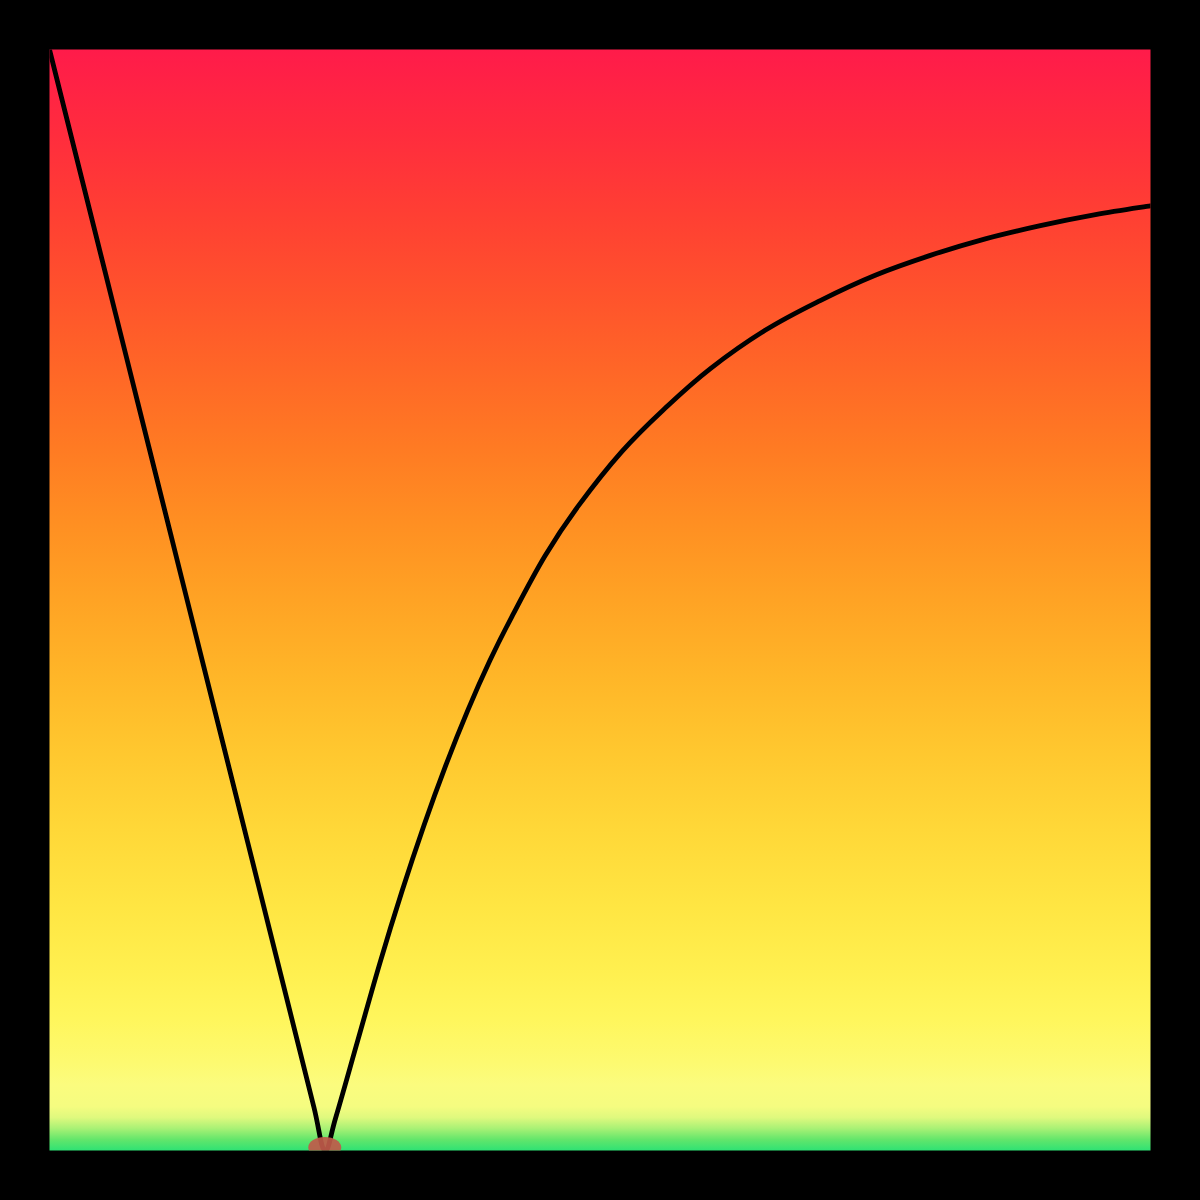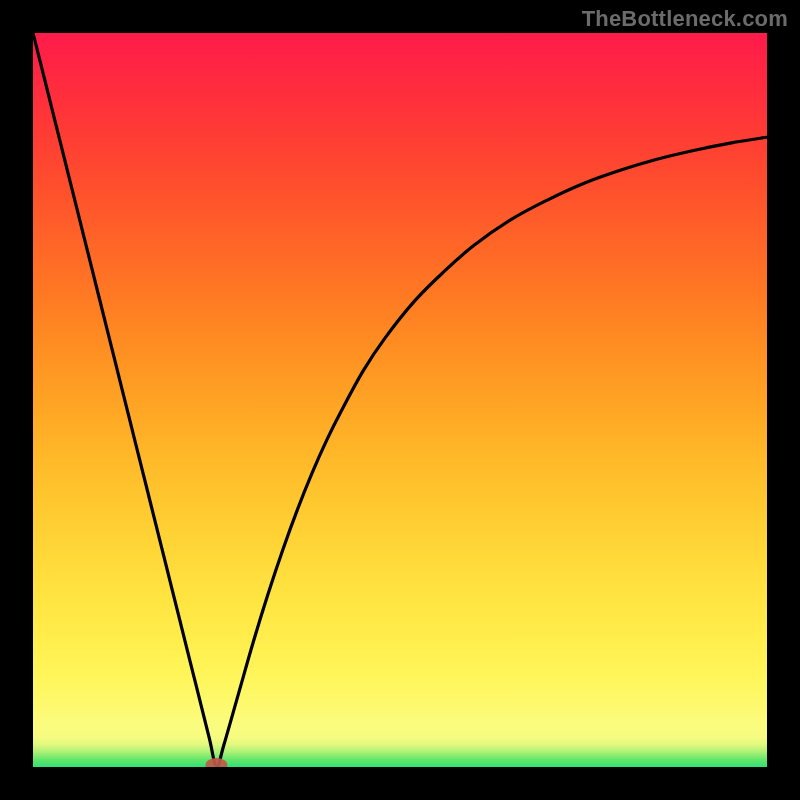--- a/index.html
+++ b/index.html
@@ -67,14 +67,13 @@
 </head>
 <body>
 
 <div class="frame">
   <div class="plot-area">
     <svg class="overlay" width="734" height="734" viewBox="0 0 734 734">
       <path id="curve-path" fill="none" stroke="#000" stroke-width="3.2" stroke-linejoin="round" stroke-linecap="round" d="M 0.00 0.00 C 2.64 10.57, 9.40 37.58, 14.68 58.72 C 19.96 79.86, 24.08 96.30, 29.36 117.44 C 34.64 138.58, 38.76 155.02, 44.04 176.16 C 49.32 197.30, 53.44 213.74, 58.72 234.88 C 64.00 256.02, 68.12 272.46, 73.40 293.60 C 78.68 314.74, 82.80 331.18, 88.08 352.32 C 93.36 373.46, 97.48 389.90, 102.76 411.04 C 108.04 432.18, 112.16 448.62, 117.44 469.76 C 122.72 490.90, 126.84 507.34, 132.12 528.48 C 137.40 549.62, 141.52 566.06, 146.80 587.20 C 152.08 608.34, 156.20 624.78, 161.48 645.92 C 166.76 667.06, 172.20 688.79, 176.16 704.64 C 180.12 720.49, 180.86 732.68, 183.50 734.00 C 186.14 735.32, 186.88 725.19, 190.84 711.98 C 194.80 698.77, 200.24 679.10, 205.52 660.60 C 210.80 642.10, 214.92 627.06, 220.20 609.22 C 225.48 591.38, 229.60 578.02, 234.88 561.51 C 240.16 545.00, 244.28 532.66, 249.56 517.47 C 254.84 502.28, 258.96 490.97, 264.24 477.10 C 269.52 463.23, 273.64 452.95, 278.92 440.40 C 284.20 427.85, 288.32 418.60, 293.60 407.37 C 298.88 396.14, 301.67 390.56, 308.28 378.01 C 314.89 365.46, 322.37 350.85, 330.30 337.64 C 338.23 324.43, 343.07 317.16, 352.32 304.61 C 361.57 292.06, 371.11 279.80, 381.68 267.91 C 392.25 256.02, 400.47 248.46, 411.04 238.55 C 421.61 228.64, 428.51 222.11, 440.40 212.86 C 452.29 203.61, 463.89 195.36, 477.10 187.17 C 490.31 178.98, 500.59 173.96, 513.80 167.35 C 527.01 160.75, 537.29 155.89, 550.50 150.47 C 563.71 145.05, 573.99 141.62, 587.20 137.26 C 600.41 132.90, 610.69 129.82, 623.90 126.25 C 637.11 122.68, 647.39 120.35, 660.60 117.44 C 673.81 114.53, 684.09 112.48, 697.30 110.10 C 710.51 107.72, 727.39 105.28, 734.00 104.23"></path>
       <ellipse id="marker" rx="11" ry="7" fill="#c05a4a" fill-opacity="0.92" cx="183.50" cy="732.00"></ellipse>
     </svg>
   </div>
-  <div class="watermark">TheBottleneck.com</div>
 </div>
 
 </body></html>

